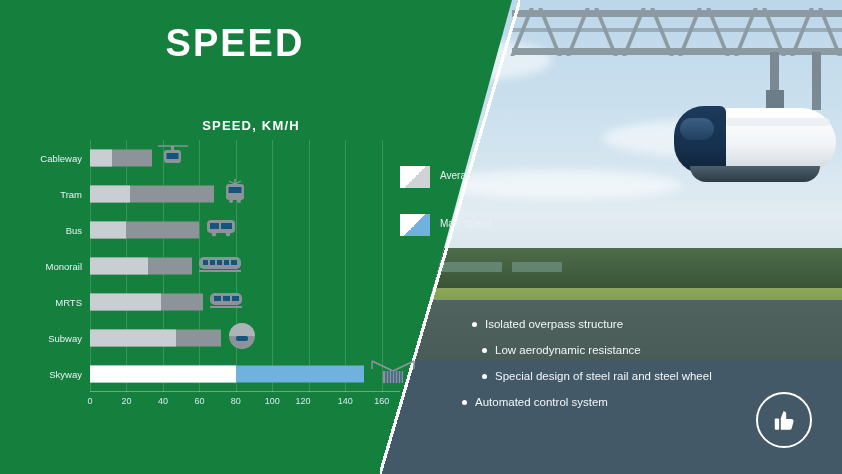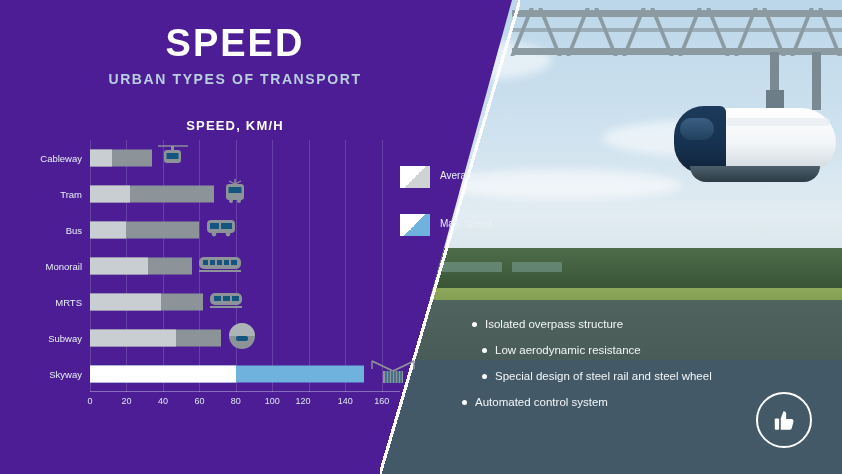--- a/index.html
+++ b/index.html
@@ -1,23 +1,23 @@
 <!DOCTYPE html>
 <html><head>
 <meta charset="utf-8">
 <style>
   html,body{margin:0;padding:0;}
   body{width:842px;height:474px;overflow:hidden;font-family:"Liberation Sans",sans-serif;background:#14557f;}
-  .stage{position:relative;width:842px;height:474px;overflow:hidden;background:#4c1d95;}
+  .stage{position:relative;width:842px;height:474px;overflow:hidden;background:#15803d;}
 
   .title{position:absolute;left:0;top:22px;width:470px;text-align:center;color:#ffffff;
          font-size:38px;font-weight:bold;letter-spacing:2px;}
   .subtitle{position:absolute;left:0;top:71px;width:470px;text-align:center;color:#b9cfdf;
          font-size:14px;font-weight:bold;letter-spacing:1.6px;}
-  .chart-title{position:absolute;left:0;top:118px;width:470px;text-align:center;color:#ffffff;
+  .chart-title{position:absolute;left:16px;top:118px;width:470px;text-align:center;color:#ffffff;
          font-size:13px;font-weight:bold;letter-spacing:1.2px;}
 
   
   .chart{position:absolute;left:26px;top:140px;width:390px;height:270px;}
   .plot{position:absolute;left:64px;top:0;width:310px;height:252px;}
   .gridline{position:absolute;top:0;bottom:0;width:1px;background:rgba(255,255,255,0.16);}
   .axis-line{position:absolute;left:0;right:0;bottom:0;height:1px;background:rgba(255,255,255,0.35);}
   .rowlabel{position:absolute;right:0;color:#e8f0f6;font-size:9.5px;text-align:right;width:62px;
             transform:translateY(-50%);}
   .barwrap{position:absolute;height:17px;transform:translateY(-50%);}
@@ -122,21 +122,20 @@
       <div class="pod-nose"></div>
       <div class="pod-window"></div>
       <div class="pod-stripe"></div>
       <div class="pod-bottom"></div>
     </div>
   </div>
 
   <div class="seam"></div>
 
   <div class="title">SPEED</div>
-  <div class="subtitle">URBAN TYPES OF TRANSPORT</div>
   <div class="chart-title">SPEED, KM/H</div>
 
   <div class="chart">
     <div class="plot" id="plot">
       <div class="axis-line"></div>
     <div class="gridline" style="left: 0px;"></div>
         <div class="xtick" style="left: 0px;">0</div>
         <div class="gridline" style="left: 36.4706px;"></div>
         <div class="xtick" style="left: 36.4706px;">20</div>
         <div class="gridline" style="left: 72.9412px;"></div>

